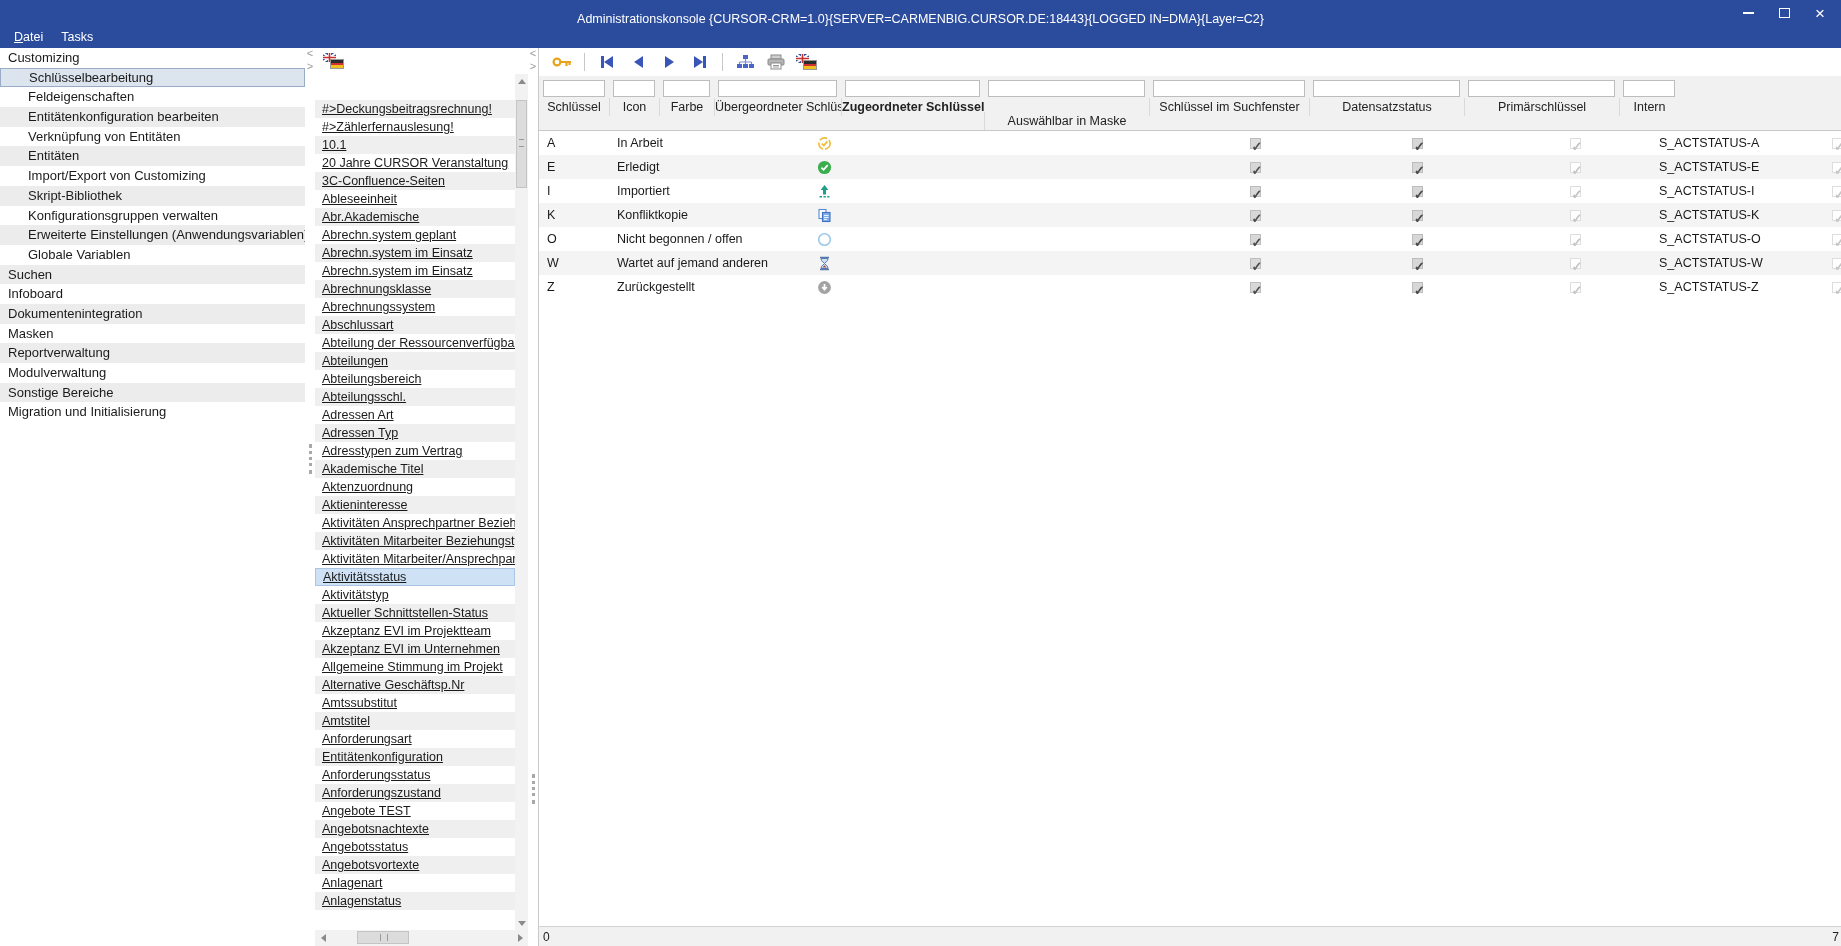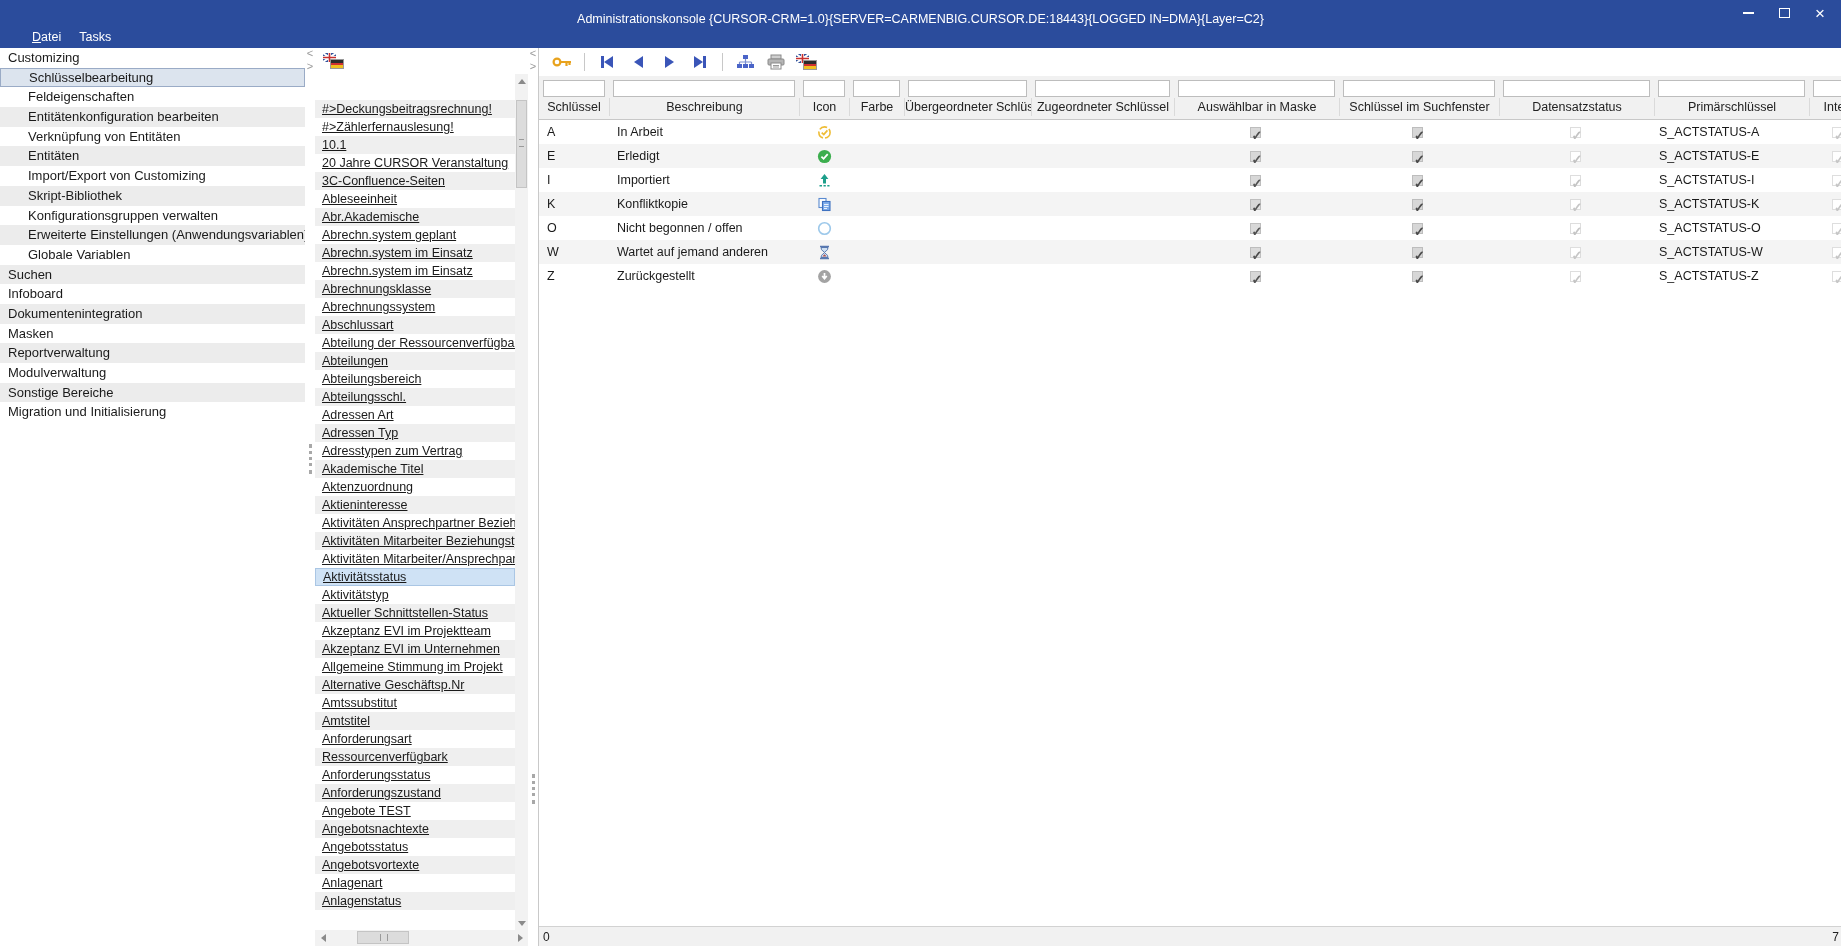--- a/index.html
+++ b/index.html
@@ -7,21 +7,21 @@
   body { font-family:"Liberation Sans", sans-serif; font-size:12.5px; color:#1a1a1a; background:#fff; }
 
   
   .titlebar { height:26px; background:#2b4c9c; color:#fff; display:flex; align-items:flex-end; position:relative; }
   .title-text { flex:1; text-align:center; font-size:12.5px; white-space:nowrap; }
   .win-controls { position:absolute; right:4px; top:0; height:26px; display:flex; align-items:center; gap:14px; padding-right:6px; }
   .win-btn { width:22px; height:20px; display:flex; align-items:center; justify-content:center; color:#fff; cursor:default; }
   .win-min-glyph { width:11px; height:2px; background:#fff; }
   .win-max-glyph { width:11px; height:10px; border:1.5px solid #fff; }
   .win-close-glyph { font-size:17px; line-height:17px; }
-  .menubar { height:22px; background:#2b4c9c; color:#fff; display:flex; align-items:center; padding-left:24px; gap:2px; }
+  .menubar { height:22px; background:#2b4c9c; color:#fff; display:flex; align-items:center; padding-left:6px; gap:2px; }
   .menu-item { padding:2px 8px; }
   .menu-item:first-child::first-letter { text-decoration:underline; }
 
   
   .main { display:flex; height:898px; }
 
   
   .sidebar { width:305px; flex:0 0 305px; background:#fff; overflow:hidden; }
   .side-item { height:19.7px; line-height:19.7px; padding-left:8px; white-space:nowrap; overflow:hidden; font-size:13px; }
   .side-item.ind { padding-left:28px; }
@@ -202,21 +202,21 @@
           <div class="list-item sel">Aktivitätsstatus</div>
           <div class="list-item">Aktivitätstyp</div>
           <div class="list-item alt">Aktueller Schnittstellen-Status</div>
           <div class="list-item">Akzeptanz EVI  im Projektteam</div>
           <div class="list-item alt">Akzeptanz EVI im Unternehmen</div>
           <div class="list-item">Allgemeine Stimmung im Projekt</div>
           <div class="list-item alt">Alternative Geschäftsp.Nr</div>
           <div class="list-item">Amtssubstitut</div>
           <div class="list-item alt">Amtstitel</div>
           <div class="list-item">Anforderungsart</div>
-          <div class="list-item alt">Ressourcenverfügbark</div>
+          <div class="list-item alt">Entitätenkonfiguration</div>
           <div class="list-item">Anforderungsstatus</div>
           <div class="list-item alt">Anforderungszustand</div>
           <div class="list-item">Angebote TEST</div>
           <div class="list-item alt">Angebotsnachtexte</div>
           <div class="list-item">Angebotsstatus</div>
           <div class="list-item alt">Angebotsvortexte</div>
           <div class="list-item">Anlagenart</div>
           <div class="list-item alt">Anlagenstatus</div>
         </div>
       <div class="vscroll">
@@ -301,41 +301,37 @@
             <i></i>
           </span>
       </span>
     </div>
 
     <div class="tbl-header">
         <div class="hcol" style="width: 70px; flex: 0 0 70px;">
           <input class="filter" style="">
           <div class="hlabel">Schlüssel</div>
         </div>
-        <div class="hcol" style="width: 190px; flex: 0 0 190px;">
-          <input class="filter" style="">
-          <div class="hlabel">Beschreibung</div>
-        </div>
         <div class="hcol" style="width: 50px; flex: 0 0 50px;">
           <input class="filter" style="">
           <div class="hlabel">Icon</div>
         </div>
         <div class="hcol" style="width: 55px; flex: 0 0 55px;">
           <input class="filter" style="">
           <div class="hlabel">Farbe</div>
         </div>
         <div class="hcol" style="width: 127px; flex: 0 0 127px;">
           <input class="filter" style="">
           <div class="hlabel">Übergeordneter Schlüssel</div>
         </div>
-        <div class="hcol" style="width: 143px; flex: 0 0 143px;">
+        <div class="hcol" style="width: 143px; flex: 0 0 143px; font-weight: bold;">
           <input class="filter" style="">
           <div class="hlabel">Zugeordneter Schlüssel</div>
         </div>
-        <div class="hcol" style="width: 165px; flex: 0 0 165px;">
+        <div class="hcol" style="width: 165px; flex: 0 0 165px; gap: 14px;">
           <input class="filter" style="">
           <div class="hlabel">Auswählbar in Maske</div>
         </div>
         <div class="hcol" style="width: 160px; flex: 0 0 160px;">
           <input class="filter" style="">
           <div class="hlabel">Schlüssel im Suchfenster</div>
         </div>
         <div class="hcol" style="width: 155px; flex: 0 0 155px;">
           <input class="filter" style="">
           <div class="hlabel">Datensatzstatus</div>

